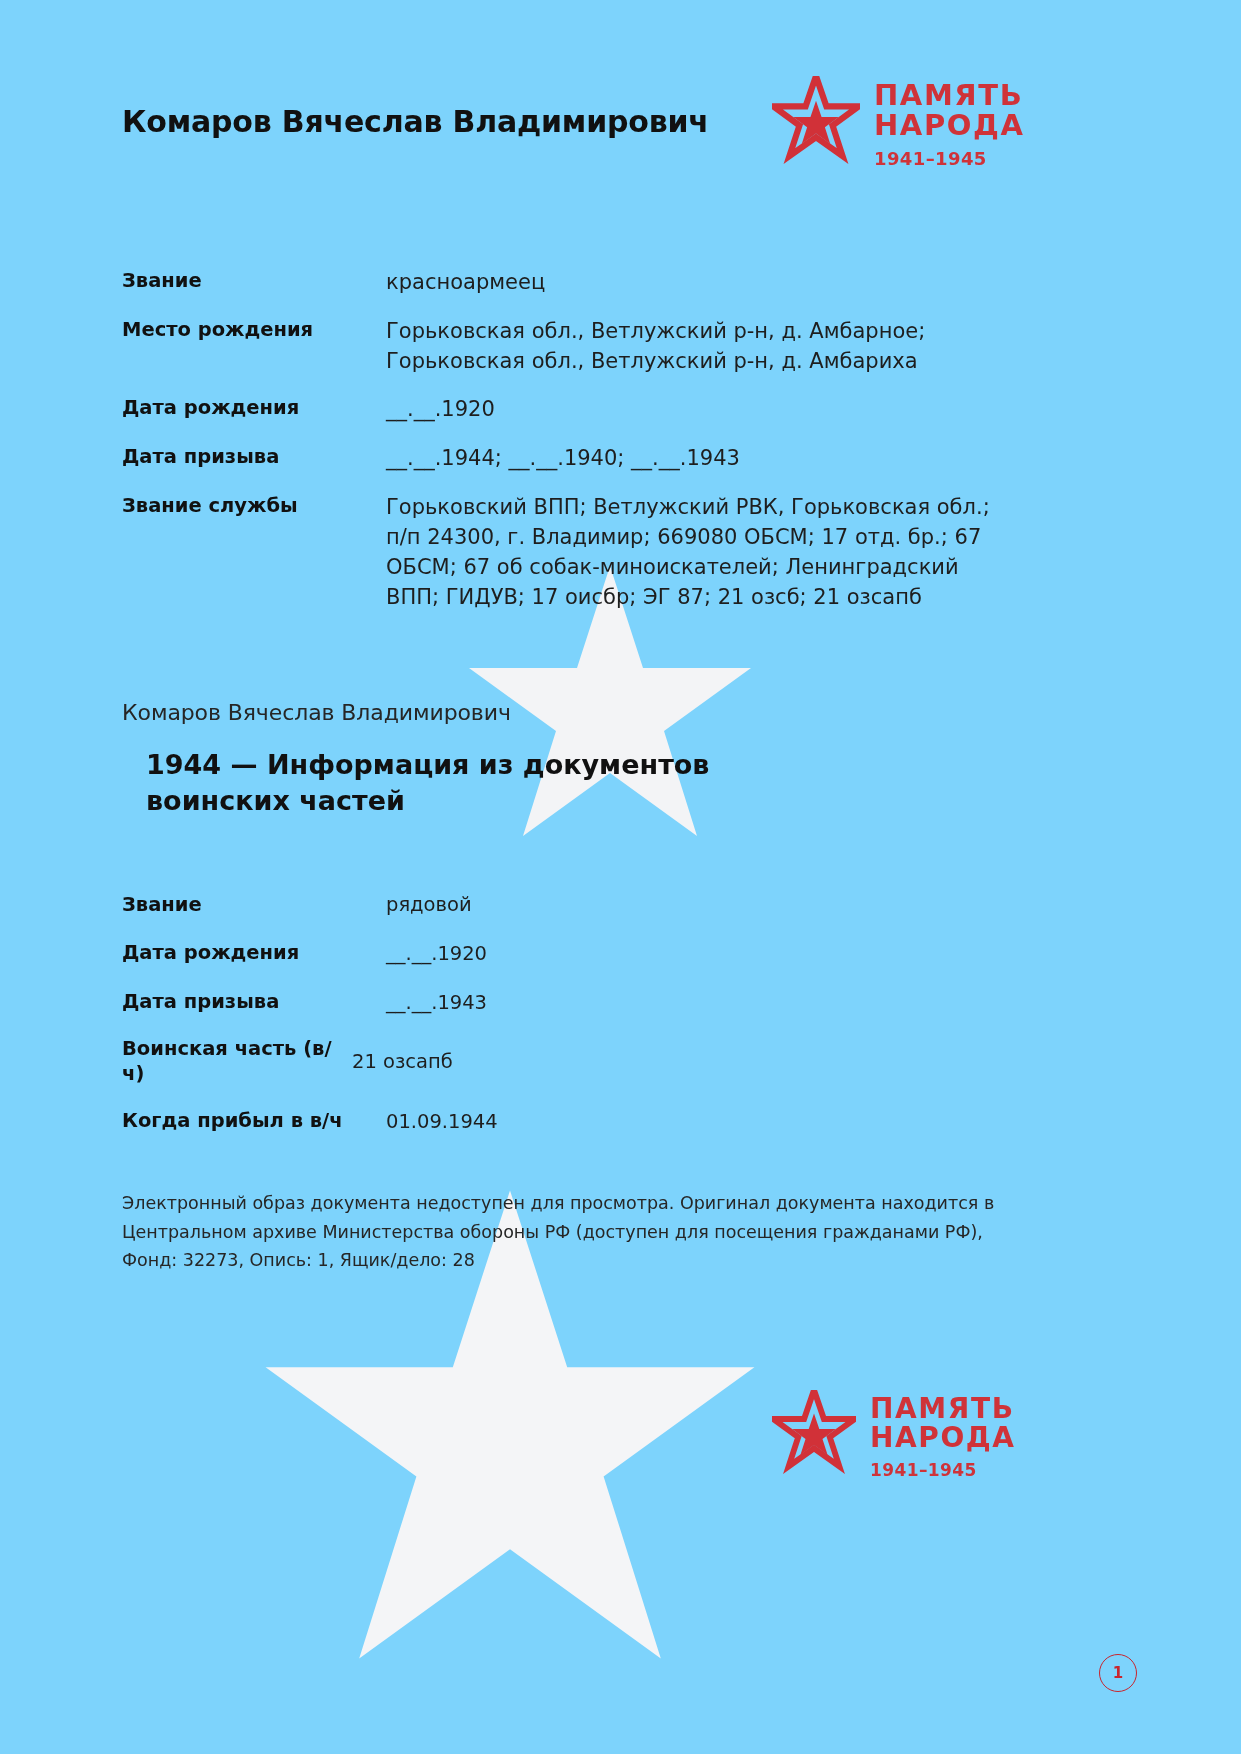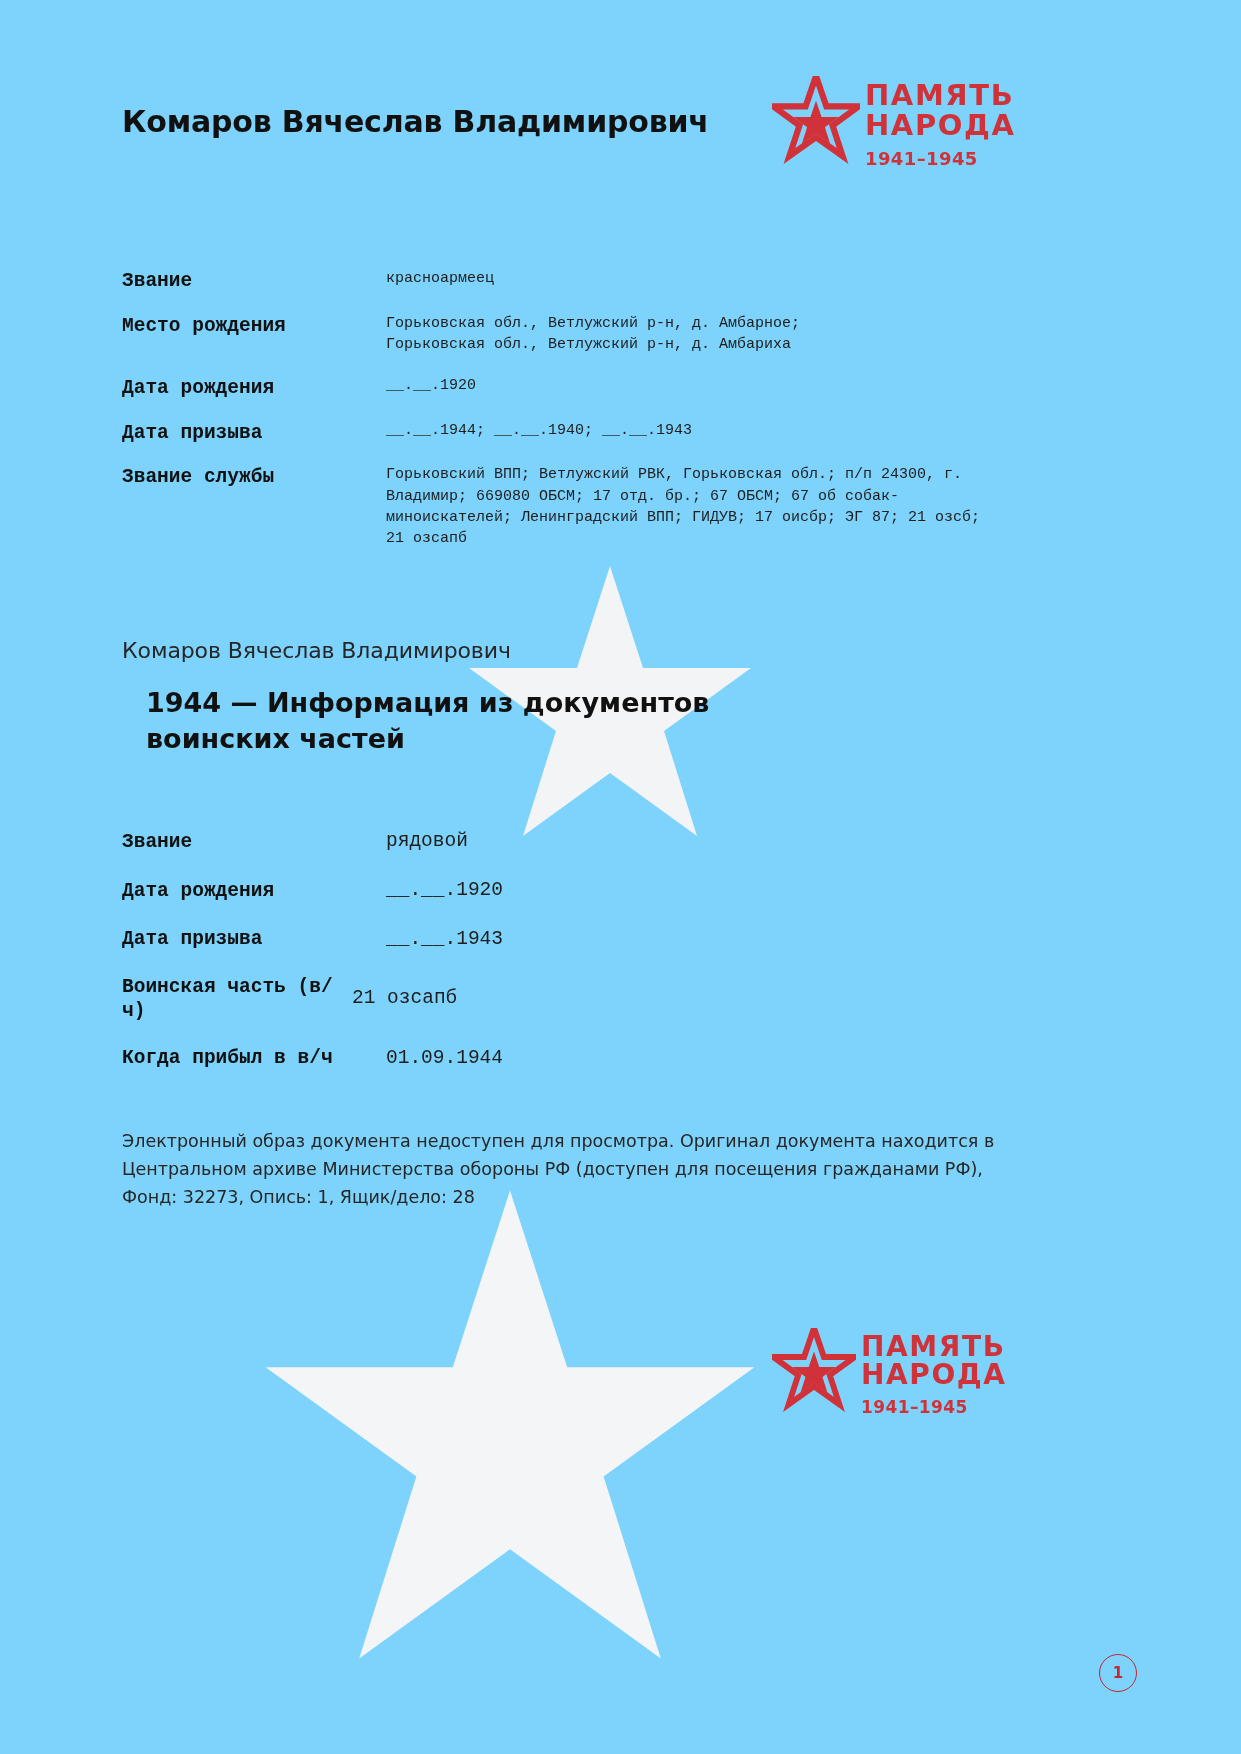--- a/index.html
+++ b/index.html
@@ -22,45 +22,45 @@
   
   .header-block { position: relative; padding: 108px 0 0 0; }
   .person-title {
     position: absolute; left: 122px; top: 104px;
     font-size: 30px; font-weight: bold; letter-spacing: -0.2px;
     color: #111; white-space: nowrap;
   }
 
   .logo { position: absolute; display: flex; align-items: flex-start; }
   .logo-star { flex: 0 0 auto; }
-  .logo-text { margin-left: 5px; padding-top: 5px; }
+  .logo-text { margin-left: 14px; padding-top: 5px; }
   .logo-line {
     color: #cf3339; font-weight: bold; letter-spacing: 1.6px;
     line-height: 1.03; font-size: 29px;
   }
   .logo-years {
     color: #cf3339; font-weight: bold; font-size: 18px;
     letter-spacing: 0.4px; margin-top: 7px;
   }
 
   .logo-1 { left: 772px; top: 76px; }
   .logo-2 { left: 772px; top: 690px; }
   .logo-2 .logo-line { font-size: 28px; }
   .logo-2 .logo-years { font-size: 17px; }
 
   
-  .info-table { width: 1167px; padding-left: 122px; font-family: Liberation Mono, monospace; }
+  .info-table { width: 1167px; padding-left: 122px; }
   .row { display: flex; align-items: flex-start; }
   .row .label {
     width: 264px; flex: 0 0 264px;
     font-weight: bold; font-size: 19.5px; color: #111;
     line-height: 1.28;
   }
   .row .value {
-    font-size: 15px; color: #1e1e1e; line-height: 1.42;
+    font-size: 21px; color: #1e1e1e; line-height: 1.42;
     max-width: 620px;
   }
 
   
   #table-main { margin-top: 160px; }
   #table-main .row { margin-bottom: 19px; }
   #table-main .row .label { padding-top: 1px; }
 
   
   .section2 { margin-top: 88px; position: relative; }

